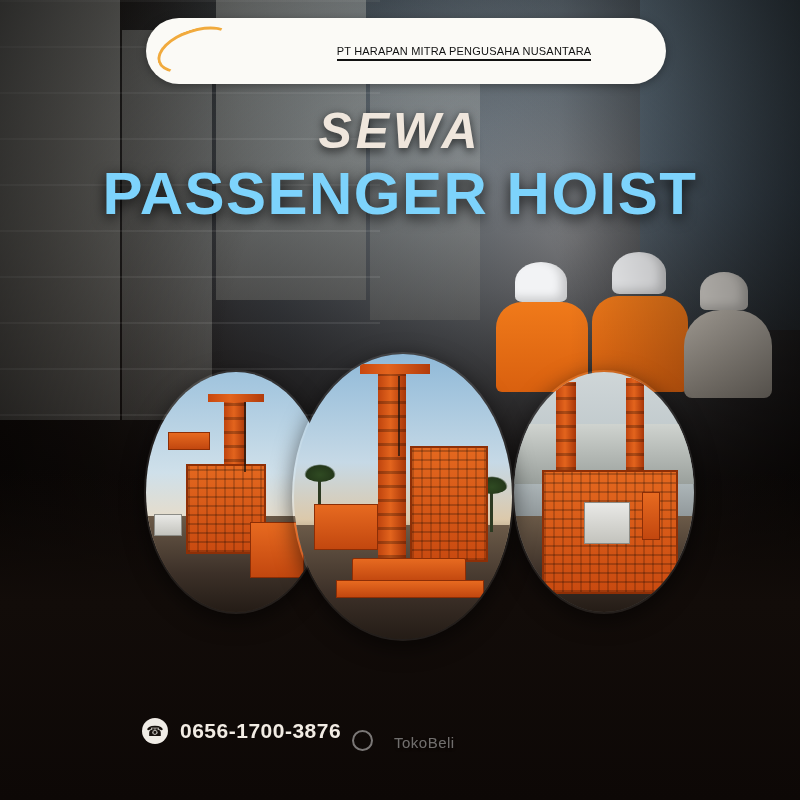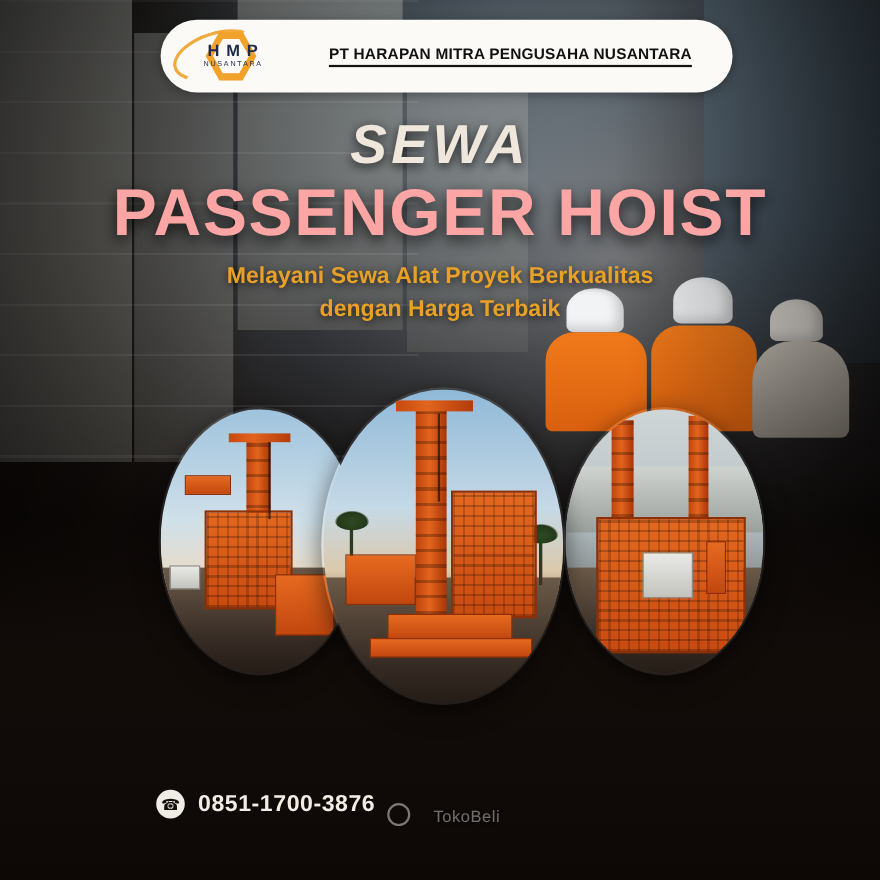--- a/index.html
+++ b/index.html
@@ -135,22 +135,22 @@
     border-bottom-color: transparent;
     transform: rotate(-18deg);
     opacity: .9;
   }
   .header-text {
     flex: 1 1 auto;
     padding-right: 16px;
     text-align: center;
   }
   .company-name {
-    font-size: 14px;
-    font-weight: bold;
+    font-size: 11px;
+    font-weight: normal;
     color: #111111;
     letter-spacing: .2px;
     border-bottom: 2px solid #111111;
     display: inline-block;
     padding-bottom: 2px;
   }
   .company-sub {
     margin-top: 5px;
     font-size: 14.5px;
     font-weight: bold;
@@ -172,21 +172,21 @@
     line-height: 1;
     text-shadow: 0 3px 10px rgba(0,0,0,0.75);
     font-style: italic;
   }
   .h-main {
     margin-top: 6px;
     font-size: 60px;
     font-weight: bold;
     letter-spacing: 1.5px;
     line-height: 1.05;
-    color: #fca5a5;
+    color: #7dd3fc;
     text-shadow: 0 4px 14px rgba(0,0,0,0.8);
   }
   .subline {
     position: absolute;
     left: 0; right: 0;
     top: 236px;
     text-align: center;
     color: #e8a126;
     font-size: 21px;
     font-weight: bold;
@@ -376,41 +376,29 @@
       <div class="w-helmet" style="left:700px; top:272px; width:48px; height:38px; background:#e6e2dc;"></div>
       <div class="w-body" style="left:684px; top:310px; width:88px; height:88px; background:linear-gradient(180deg,#c9c2b8 0%, #8c857c 100%);"></div>
     </div>
   </div>
   <div class="vignette"></div>
   <div class="bottomfade"></div>
 
   <div class="header-card">
     <div class="logo-wrap">
       <div class="logo-swoosh"></div>
-      <div class="logo-mark">
-        <div class="logo-hex"></div>
-        <div class="logo-hex inner"></div>
-        <div class="logo-text">
-          <div class="logo-hmp">H M P</div>
-          <div class="logo-nus">NUSANTARA</div>
-        </div>
-      </div>
     </div>
     <div class="header-text">
       <div class="company-name">PT HARAPAN MITRA PENGUSAHA NUSANTARA</div>
     </div>
   </div>
 
   <div class="headline">
     <div class="h-sewa">SEWA</div>
     <div class="h-main">PASSENGER HOIST</div>
-  </div>
-  <div class="subline">
-    <div>Melayani Sewa Alat Proyek Berkualitas</div>
-    <div>dengan Harga Terbaik</div>
   </div>
 
   <div class="ovals">
 
     <div class="oval left">
       <div class="ph sky-a"></div>
       <div class="ground"></div>
       <div class="tower lattice" style="left:78px; top:24px; width:22px; height:150px;"></div>
       <div class="tower" style="left:62px; top:22px; width:56px; height:8px;"></div>
       <div class="cage" style="left:40px; top:92px; width:76px; height:86px;"></div>
@@ -448,17 +436,17 @@
 
     <div class="watermark">
       <span class="wm-circle"></span>
       <span>TokoBeli</span>
     </div>
   </div>
 
   <div class="footer">
     <div class="phone-block">
       <span class="phone-ico">☎</span>
-      <span class="phone-num">0851-1700-3876</span>
+      <span class="phone-num">0656-1700-3876</span>
     </div>
   </div>
 
 </div>
 
 </body></html>

